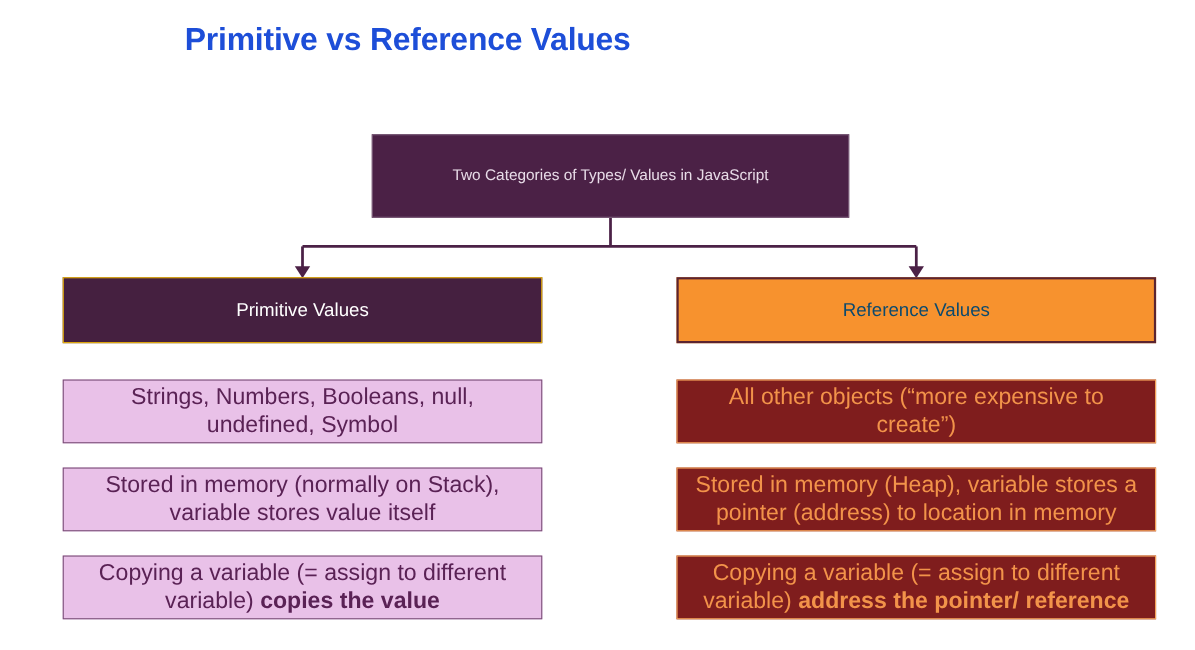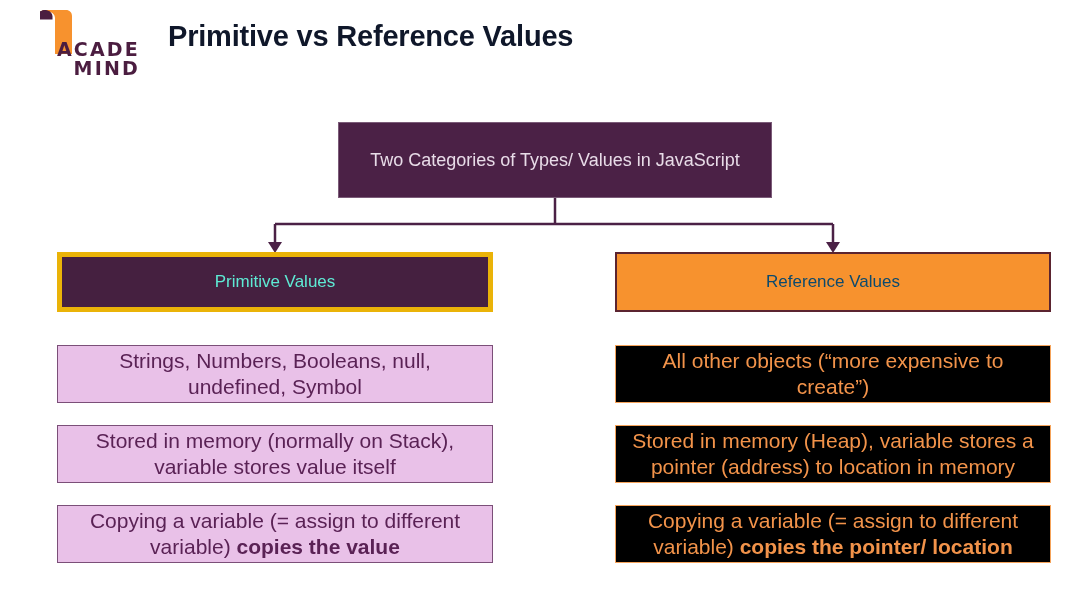--- a/index.html
+++ b/index.html
@@ -54,21 +54,21 @@
     letter-spacing: 2.2px;
     color: #4b1d40;
   }
 
   #slide-title {
     position: absolute;
     left: 168px;
     top: 20px;
     font-size: 29px;
     font-weight: bold;
-    color: #0f172a;
+    color: #1d4ed8;
     letter-spacing: -0.2px;
     white-space: nowrap;
   }
 
   
   #diagram {
     position: absolute;
     left: 0;
     top: 0;
     width: 1086px;
@@ -95,32 +95,32 @@
   }
 
   #node-root {
     left: 338px;
     top: 122px;
     width: 434px;
     height: 76px;
     background: #4b2146;
     border: 1px solid #7b5b78;
     color: #e8dce8;
-    font-size: 18px;
+    font-size: 14px;
     padding: 0 18px;
   }
 
   #node-primitive {
     left: 57px;
     top: 252px;
     width: 436px;
     height: 60px;
     background: #452040;
-    border: 5px solid #eab308;
-    color: #5eead4;
+    border: 1px solid #eab308;
+    color: #ffffff;
     font-size: 17px;
   }
 
   #node-reference {
     left: 615px;
     top: 252px;
     width: 436px;
     height: 60px;
     background: #f7922e;
     border: 2px solid #5b2430;
@@ -144,21 +144,21 @@
     left: 57px;
     width: 436px;
     background: #e9c1e8;
     border: 1.5px solid #7b4f78;
     color: #5a2255;
   }
 
   .detail.right {
     left: 615px;
     width: 436px;
-    background: #000000;
+    background: #7f1d1d;
     border: 1.5px solid #f5a35a;
     color: #f2934a;
   }
 
   .row1 { top: 345px; height: 58px; }
   .row2 { top: 425px; height: 58px; }
   .row3 { top: 505px; height: 58px; }
 
   .detail b { font-weight: bold; }
 </style>
@@ -172,31 +172,20 @@
       <path d="M555,198 L555,224"></path>
       <path d="M275,224 L833,224"></path>
       <path d="M275,224 L275,243"></path>
       <path d="M833,224 L833,243"></path>
     </g>
     <polygon points="268,242 282,242 275,253" fill="#4b2146"></polygon>
     <polygon points="826,242 840,242 833,253" fill="#4b2146"></polygon>
   </svg>
 
   <div id="slide-header">
-    <div id="logo">
-      <svg id="logo-mark" viewBox="0 0 36 52">
-        <path d="M4 2 C4 2 6 0 9 0 L30 0 C33.5 0 36 2.5 36 6 L36 44 L19 44 L19 8 C19 5 16.5 2 13 2 Z" fill="#f7922e"></path>
-        <path d="M4 2 C4 2 6 0 9 0 L13 0 C9.5 0 7.5 2.5 7.5 5.5 L7.5 9 L4 9 Z" fill="#4b1d40"></path>
-        <path d="M4 1.5 C4 1.5 7 -0.5 11.5 0.5 C14.5 1.2 16.5 3.5 16.5 6.5 L16.5 9.5 L4 9.5 Z" fill="#4b1d40"></path>
-      </svg>
-      <div id="logo-text">
-        <span class="logo-word">ACADE</span>
-        <span class="logo-word">MIND</span>
-      </div>
-    </div>
     <div id="slide-title">Primitive vs Reference Values</div>
   </div>
 
   <div class="node" id="node-root">
     <span>Two Categories of Types/ Values in JavaScript</span>
   </div>
 
   <div class="node" id="node-primitive">
     <span>Primitive Values</span>
   </div>
@@ -225,17 +214,17 @@
       <span>All other objects (“more expensive to create”)</span><b></b>
     </span>
   </div>
   <div class="detail right row2">
     <span>
       <span>Stored in memory (Heap), variable stores a pointer (address) to location in memory</span><b></b>
     </span>
   </div>
   <div class="detail right row3">
     <span>
-      <span>Copying a variable (= assign to different variable) </span><b>copies the pointer/ location</b>
+      <span>Copying a variable (= assign to different variable) </span><b>address the pointer/ reference</b>
     </span>
   </div>
 
 </div>
 
 </body></html>

